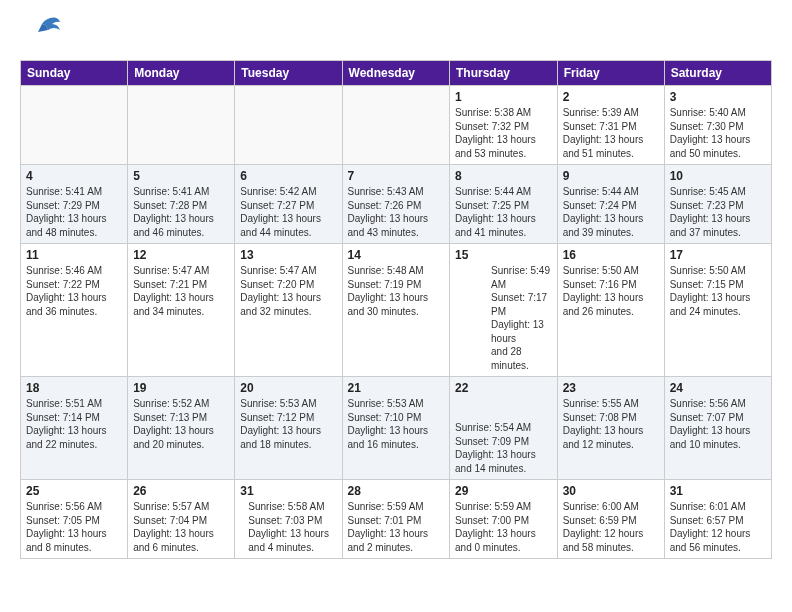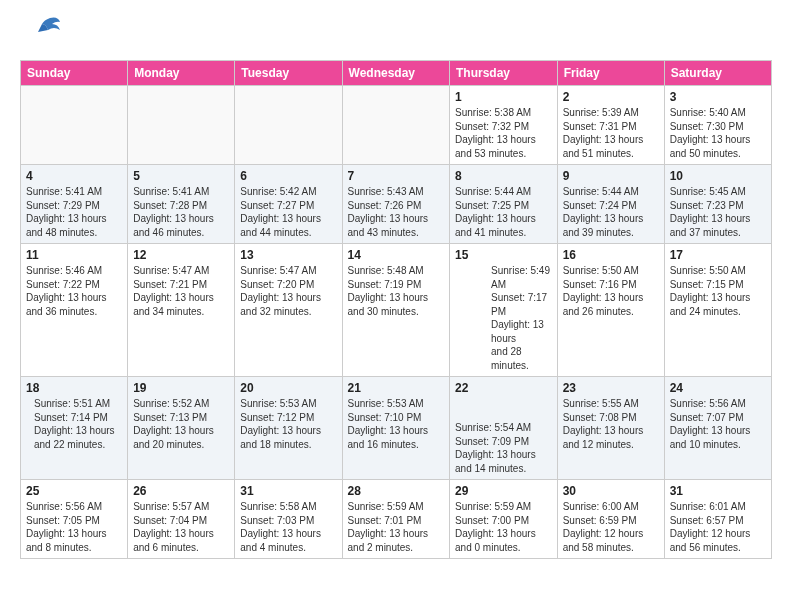--- a/index.html
+++ b/index.html
@@ -29,21 +29,21 @@
       font-size: 16px;
       color: #333;
       font-weight: normal;
     }
     .calendar {
       width: 100%;
       border-collapse: collapse;
       font-size: 10.5px;
     }
     .calendar th {
-      background-color: #ec4899;
+      background-color: #4c1d95;
       color: #fff;
       text-align: left;
       padding: 5px 6px;
       font-size: 12px;
       font-weight: bold;
       border: 1px solid #ccc;
     }
     .calendar td {
       vertical-align: top;
       border: 1px solid #ccc;
@@ -237,21 +237,21 @@
           <span class="day-num">17</span>
           <div class="day-info" style="white-space: pre-line;">Sunrise: 5:50 AM
 Sunset: 7:15 PM
 Daylight: 13 hours
 and 24 minutes.</div>
         </td>
       </tr>
       <tr class="row-shaded">
         <td>
           <span class="day-num">18</span>
-          <div class="day-info" style="white-space: pre-line; margin-left: 8px;">Sunrise: 5:51 AM
+          <div class="day-info" style="white-space: pre-line;">Sunrise: 5:51 AM
 Sunset: 7:14 PM
 Daylight: 13 hours
 and 22 minutes.</div>
         </td>
         <td>
           <span class="day-num">19</span>
           <div class="day-info" style="white-space: pre-line;">Sunrise: 5:52 AM
 Sunset: 7:13 PM
 Daylight: 13 hours
 and 20 minutes.</div>
@@ -302,21 +302,21 @@
         </td>
         <td>
           <span class="day-num">26</span>
           <div class="day-info" style="white-space: pre-line;">Sunrise: 5:57 AM
 Sunset: 7:04 PM
 Daylight: 13 hours
 and 6 minutes.</div>
         </td>
         <td>
           <span class="day-num">31</span>
-          <div class="day-info" style="white-space: pre-line;">Sunrise: 5:58 AM
+          <div class="day-info" style="white-space: pre-line; margin-left: 8px;">Sunrise: 5:58 AM
 Sunset: 7:03 PM
 Daylight: 13 hours
 and 4 minutes.</div>
         </td>
         <td>
           <span class="day-num">28</span>
           <div class="day-info" style="white-space: pre-line;">Sunrise: 5:59 AM
 Sunset: 7:01 PM
 Daylight: 13 hours
 and 2 minutes.</div>

